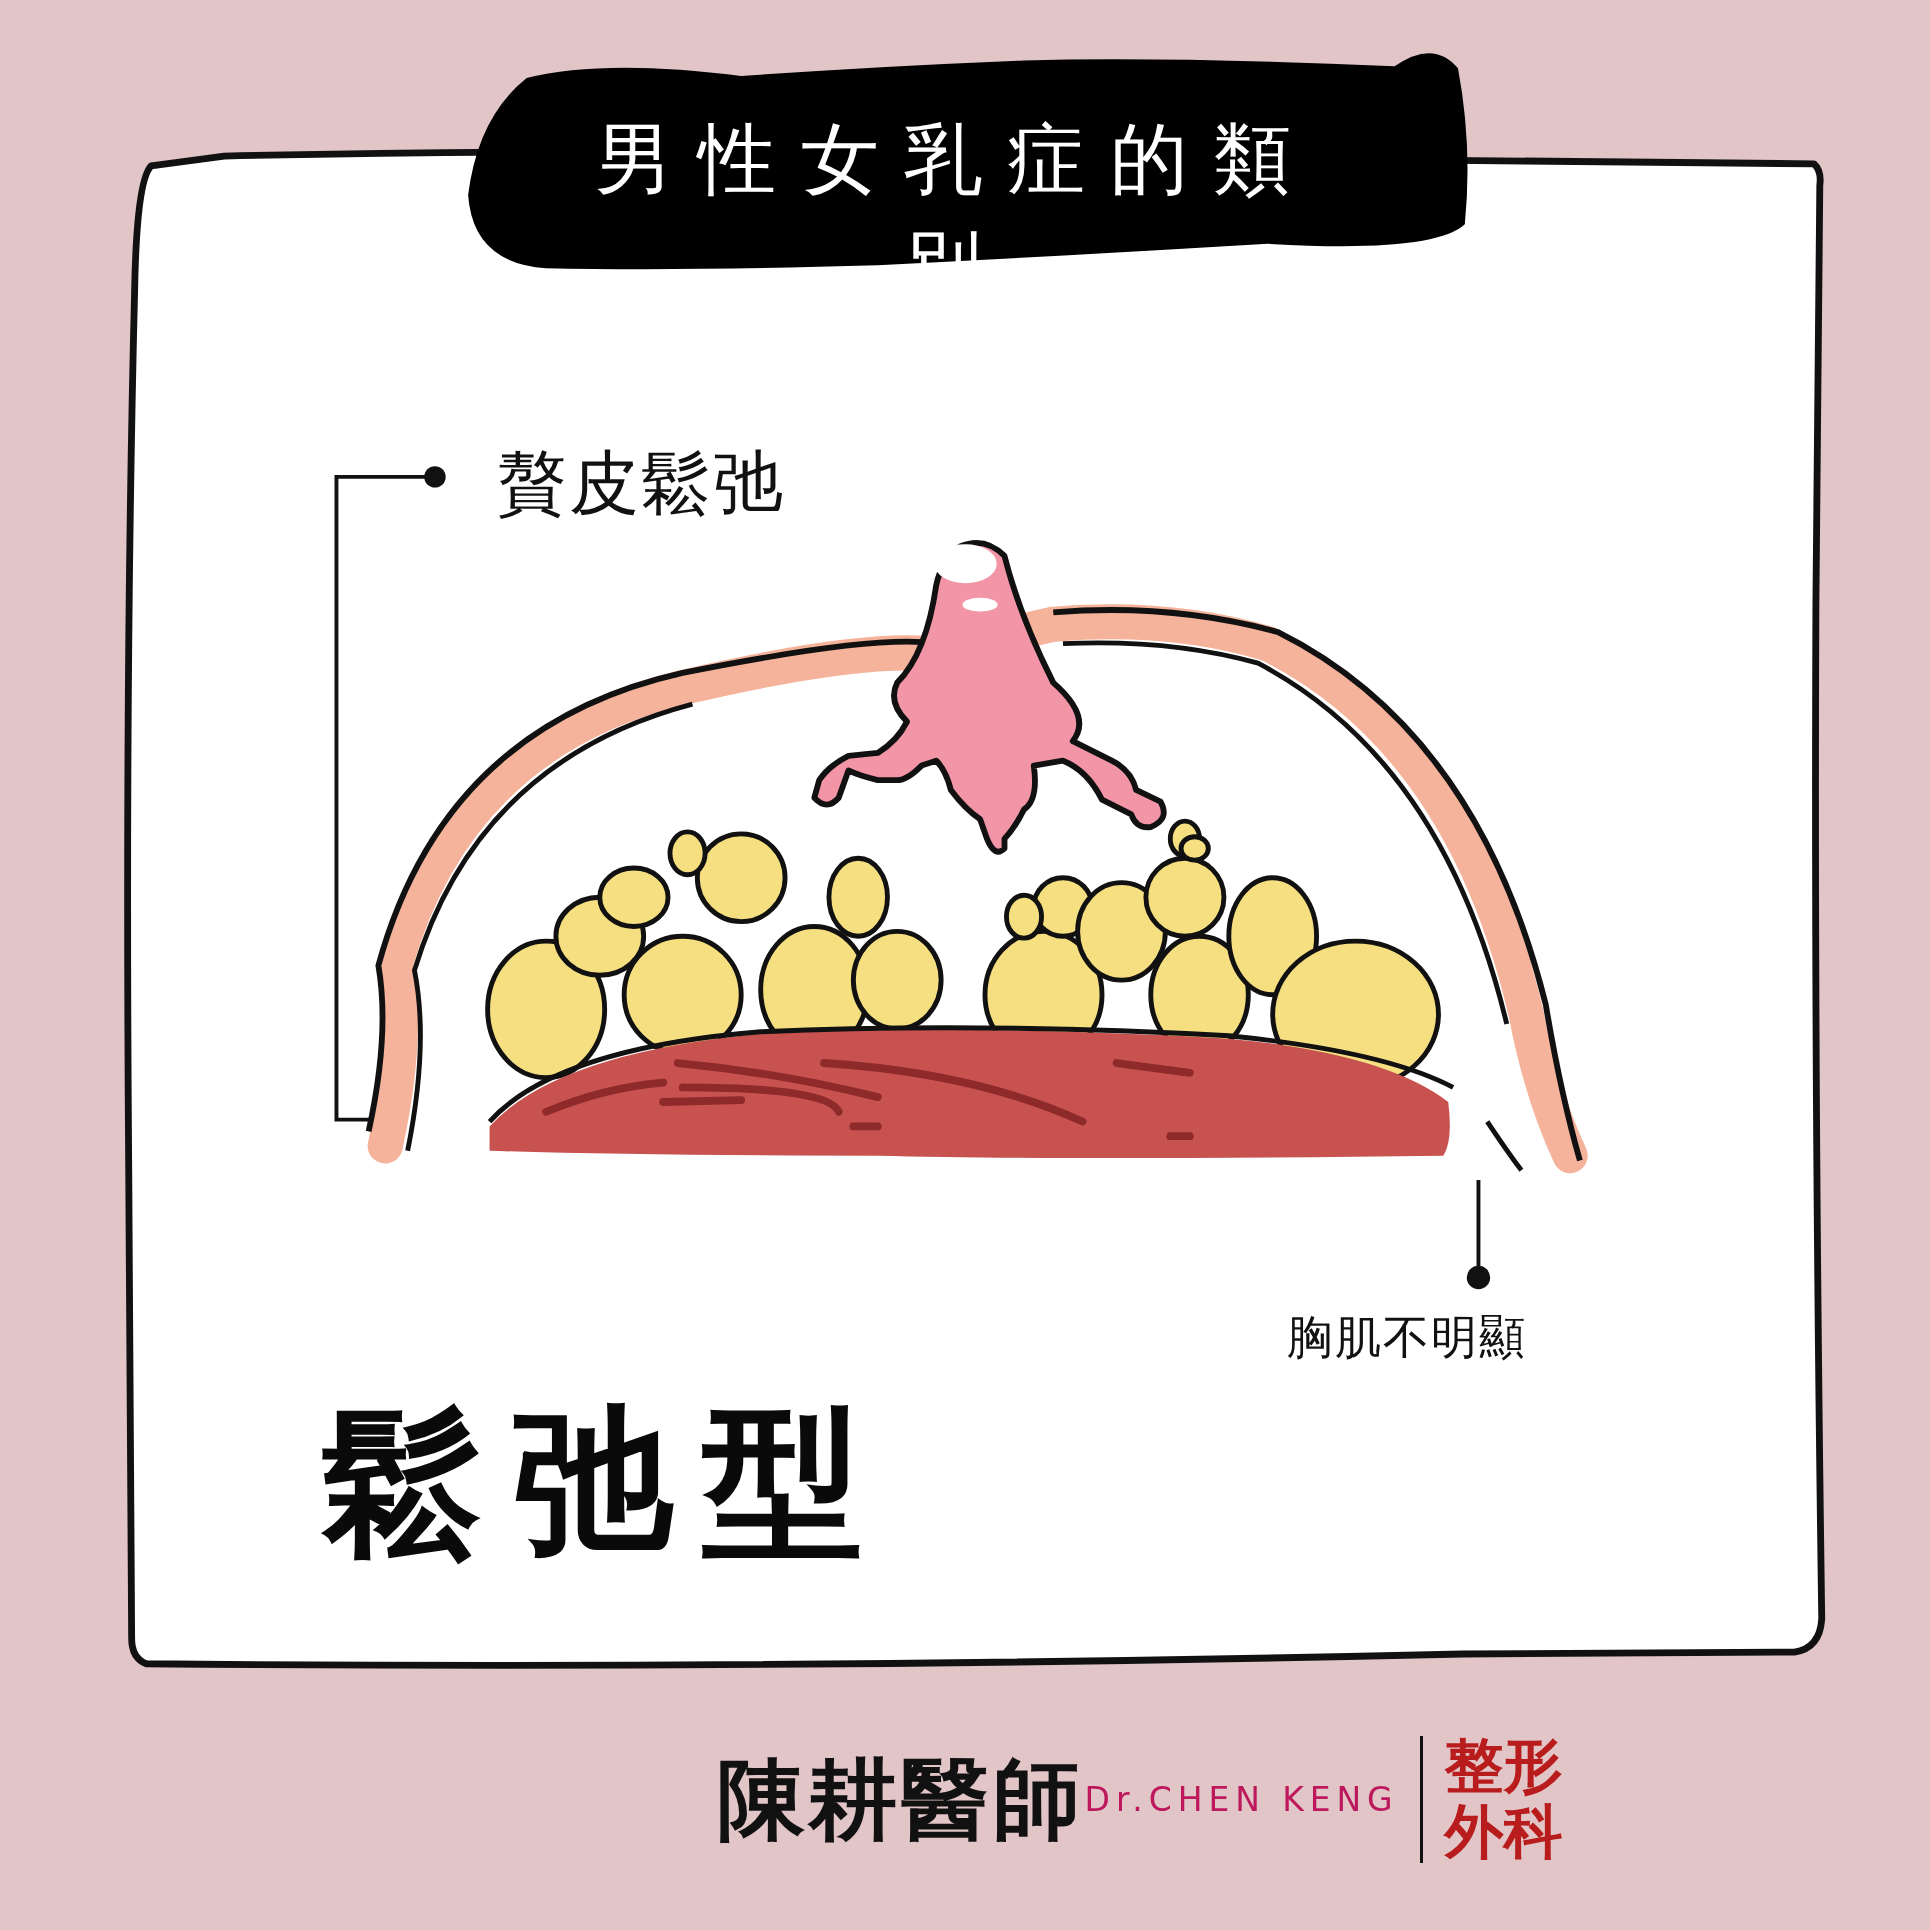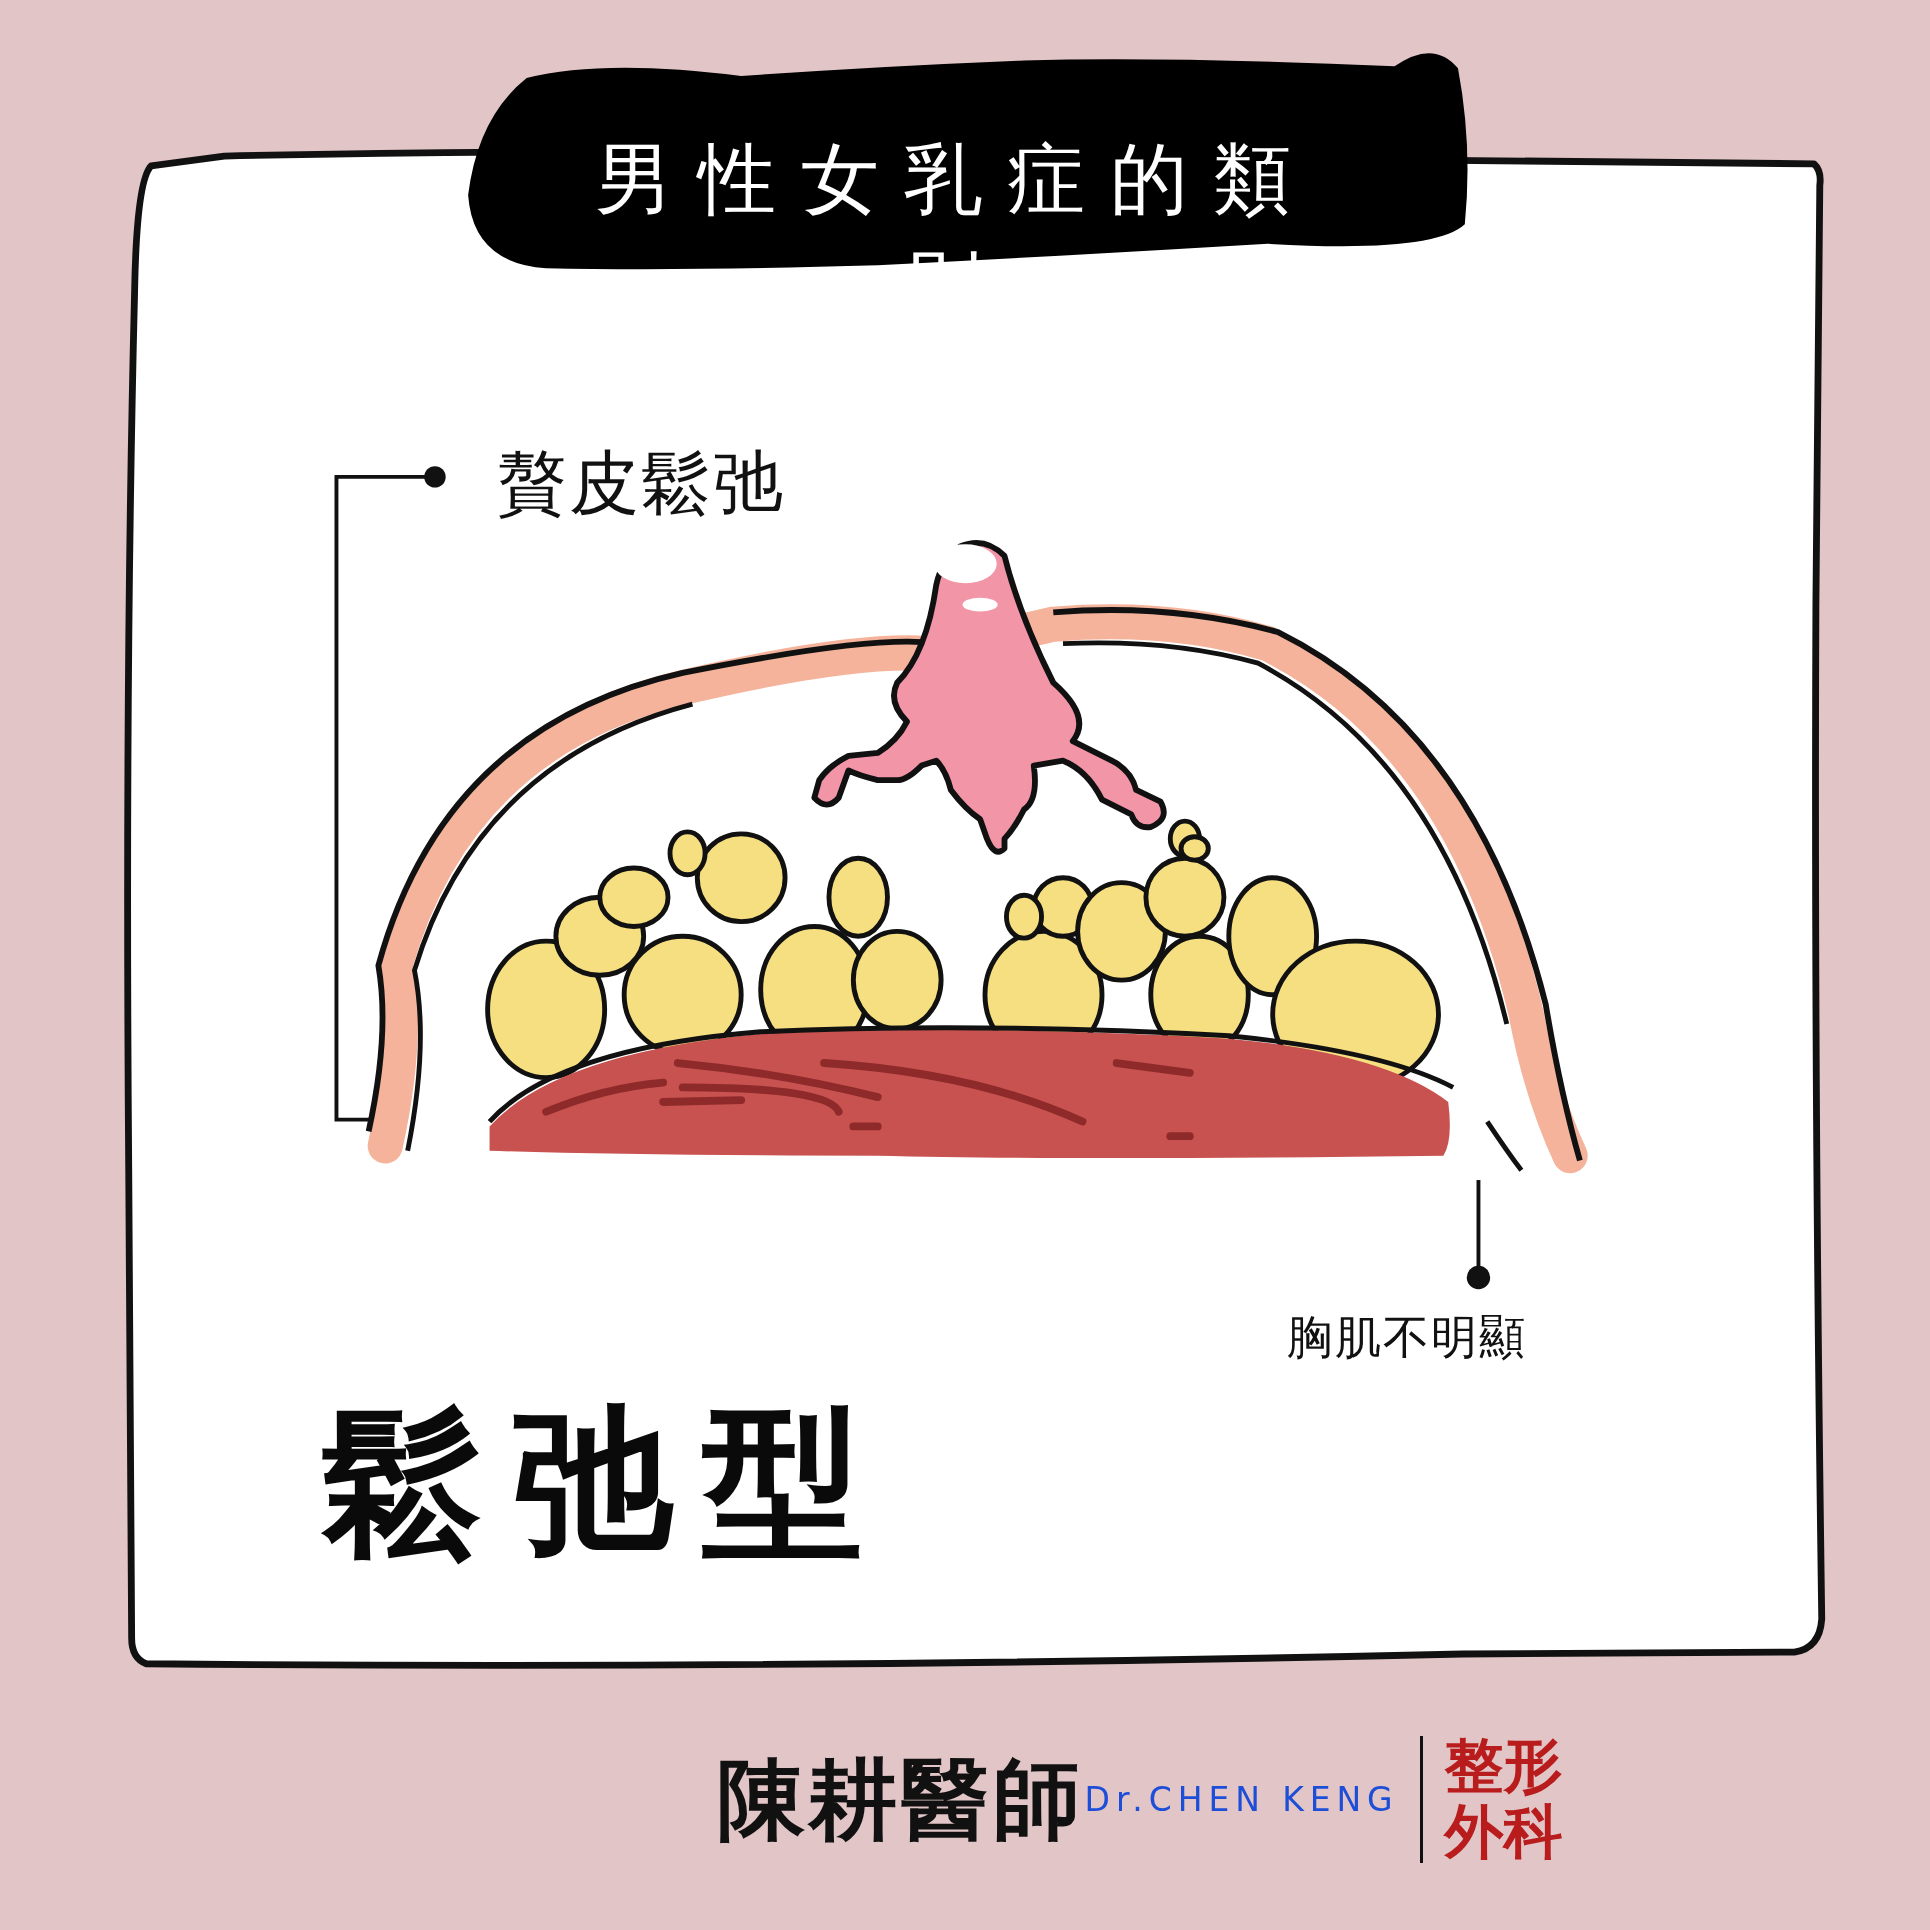--- a/index.html
+++ b/index.html
@@ -4,21 +4,21 @@
   <style>
     html, body { margin: 0; padding: 0; }
     body {
       width: 1930px; height: 1930px;
       background: #e2c5c6;
       position: relative; overflow: hidden;
       font-family: "DejaVu Sans", sans-serif;
     }
     .frame-svg { position: absolute; left: 0; top: 0; }
     .title-text {
-      position: absolute; left: 546px; top: 126px; width: 819px;
+      position: absolute; left: 546px; top: 106px; width: 819px;
       text-align: center; color: #ffffff;
       font-size: 78px; letter-spacing: 25px; line-height: 107px;
       font-family: "DejaVu Sans", sans-serif;
     }
     .label-top {
       position: absolute; left: 497px; top: 437px;
       font-size: 70px; color: #111; letter-spacing: 2px; text-align: center;
     }
     .label-bottom {
       position: absolute; left: 1287px; top: 1307px;
@@ -33,21 +33,21 @@
       position: absolute; left: 717px; top: 1726px; height: 146px;
       display: flex; align-items: center;
     }
     .footer-left { display: flex; flex-direction: row; align-items: center; }
     .footer-name {
       font-family: "DejaVu Serif", serif; font-weight: bold;
       font-size: 88px; color: #111; letter-spacing: 3.9px; line-height: 98px;
     }
     .footer-en {
       font-family: "DejaVu Sans", sans-serif;
-      font-size: 33px; color: #1d4ed8; letter-spacing: 5.9px; line-height: 43px;
+      font-size: 33px; color: #be185d; letter-spacing: 5.9px; line-height: 43px;
     }
     .footer-divider { width: 2.9px; height: 127px; background: #111; margin: 0 21.5px; }
     .footer-right {
       font-family: "DejaVu Serif", serif; font-weight: bold;
       font-size: 59px; color: #b91c1c; line-height: 66px; width: 127px;
     }
   </style>
 </head>
 <body>
 

